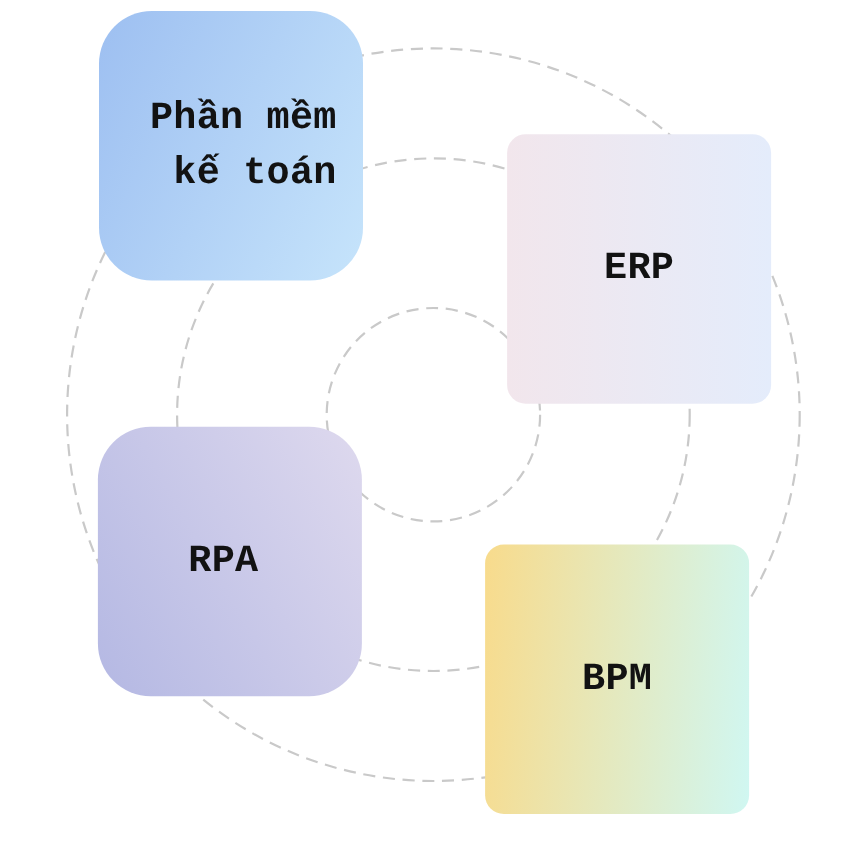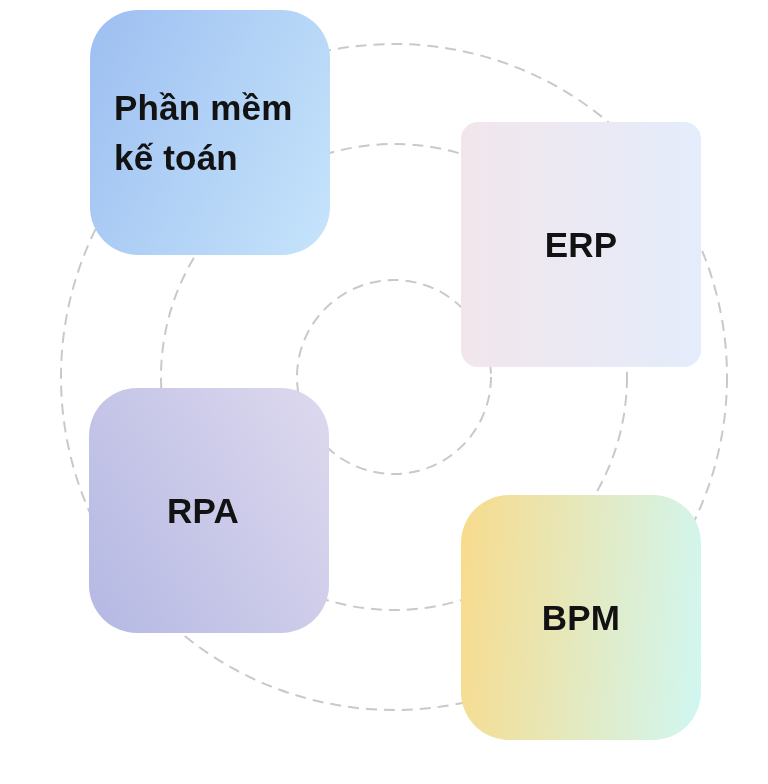--- a/index.html
+++ b/index.html
@@ -24,35 +24,36 @@
     pointer-events: none;
   }
   .card {
     position: absolute;
     width: 240px;
     height: 245px;
     border-radius: 48px;
     display: flex;
     align-items: center;
     justify-content: center;
-    text-align: left;
+    text-align: right;
     box-sizing: border-box;
     padding: 0 24px;
+    font-family: Liberation Mono, monospace;
   }
   .card .label {
     font-size: 35px;
     font-weight: 700;
     color: #121212;
     line-height: 1.42;
     letter-spacing: 0.2px;
   }
   .card-accounting { left: 90px;  top: 10px;  }
   .card-erp        { left: 461px; top: 122px; }
   .card-rpa        { left: 89px;  top: 388px; }
-  .card-bpm        { left: 461px; top: 495px; }
+  .card-bpm        { left: 441px; top: 495px; border-radius: 17px; }
 </style>
 </head>
 <body>
 
 <div class="canvas">
 
   <svg class="rings" viewBox="0 0 768 784" xmlns="http://www.w3.org/2000/svg">
       <circle cx="394" cy="377" r="97" fill="none" stroke="#c9c9c9" stroke-width="2" stroke-dasharray="11 7"></circle>
       <circle cx="394" cy="377" r="233" fill="none" stroke="#c9c9c9" stroke-width="2" stroke-dasharray="11 7"></circle>
       <circle cx="394" cy="377" r="333" fill="none" stroke="#c9c9c9" stroke-width="2" stroke-dasharray="11 7"></circle>

